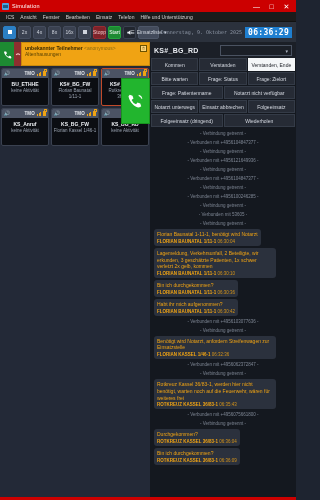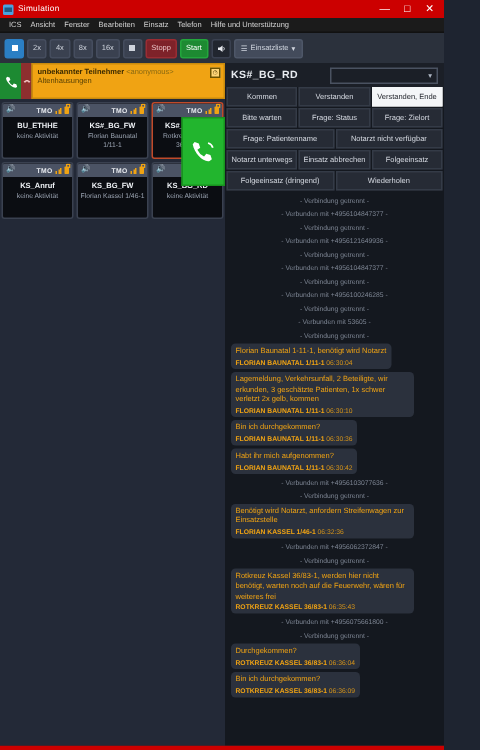--- a/index.html
+++ b/index.html
@@ -183,20 +183,24 @@
       <svg width="7" height="7" viewBox="0 0 16 16">
         <path d="M3 6h3l4-3v10l-4-3H3z" fill="#e8ebf0"></path>
         <path d="M11.5 5.5a3.5 3.5 0 010 5" stroke="#e8ebf0" stroke-width="1.3" fill="none"></path>
       </svg>
     </div>
     <div class="tbtn einsatz">
       <span style="margin-right:2px">☰</span>
       <span>Einsatzliste</span>
       <span style="margin-left:2px">▾</span>
     </div>
+    <div class="clockwrap">
+      <div class="datetxt">Donnerstag, 9. Oktober 2025</div>
+      <div class="clock">06:36:29</div>
+    </div>
   </div>
 
   <div class="body">
 
     <div class="left">
 
       <div class="callrow">
         <div class="icon-btn">
           <svg width="9" height="9" viewBox="0 0 16 16">
             <path d="M3 2l3 1 1 3-2 1.5a9 9 0 004.5 4.5L11 10l3 1 1 3-1.5 1.2C9 15 3 9.5 1.8 4.2z" fill="#fff"></path>

